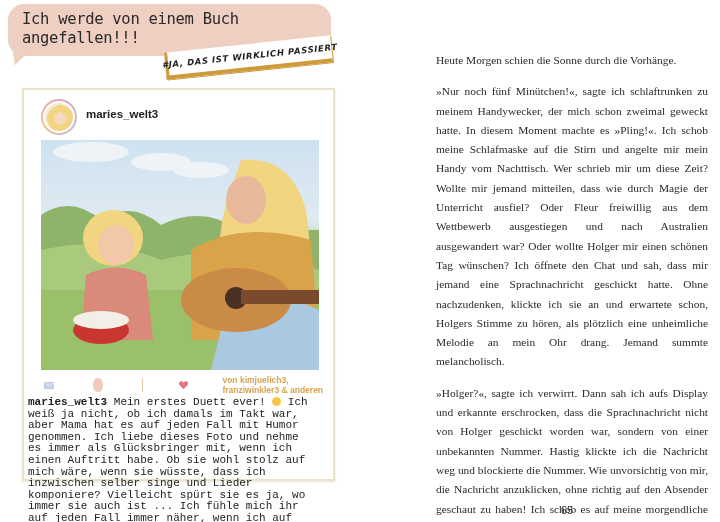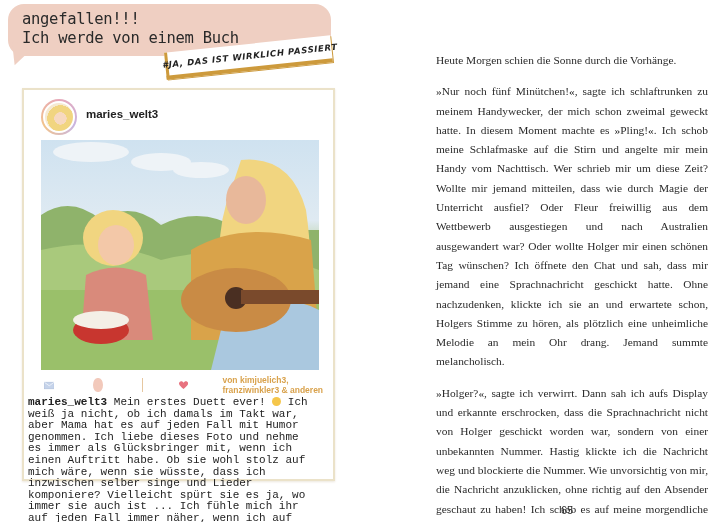--- a/index.html
+++ b/index.html
@@ -92,22 +92,22 @@
       font-family: "Liberation Sans", sans-serif; font-size: 11px; color: #333;
     }
   </style>
 </head>
 <body>
 
 <div class="left-page">
   <div class="bubble"></div>
   <div class="bubble-tail"></div>
   <div class="bubble-text">
+    <div>Ich werde von einem Buch</div>
     <div>angefallen!!!</div>
-    <div>Ich werde von einem Buch</div>
   </div>
   <div class="tag">
     <span>#JA, DAS IST WIRKLICH PASSIERT</span>
   </div>
 
   <div class="post-card">
     <div class="avatar">
         <div class="avatar-inner"></div>
       </div>
     <div class="username-top">maries_welt3</div>

